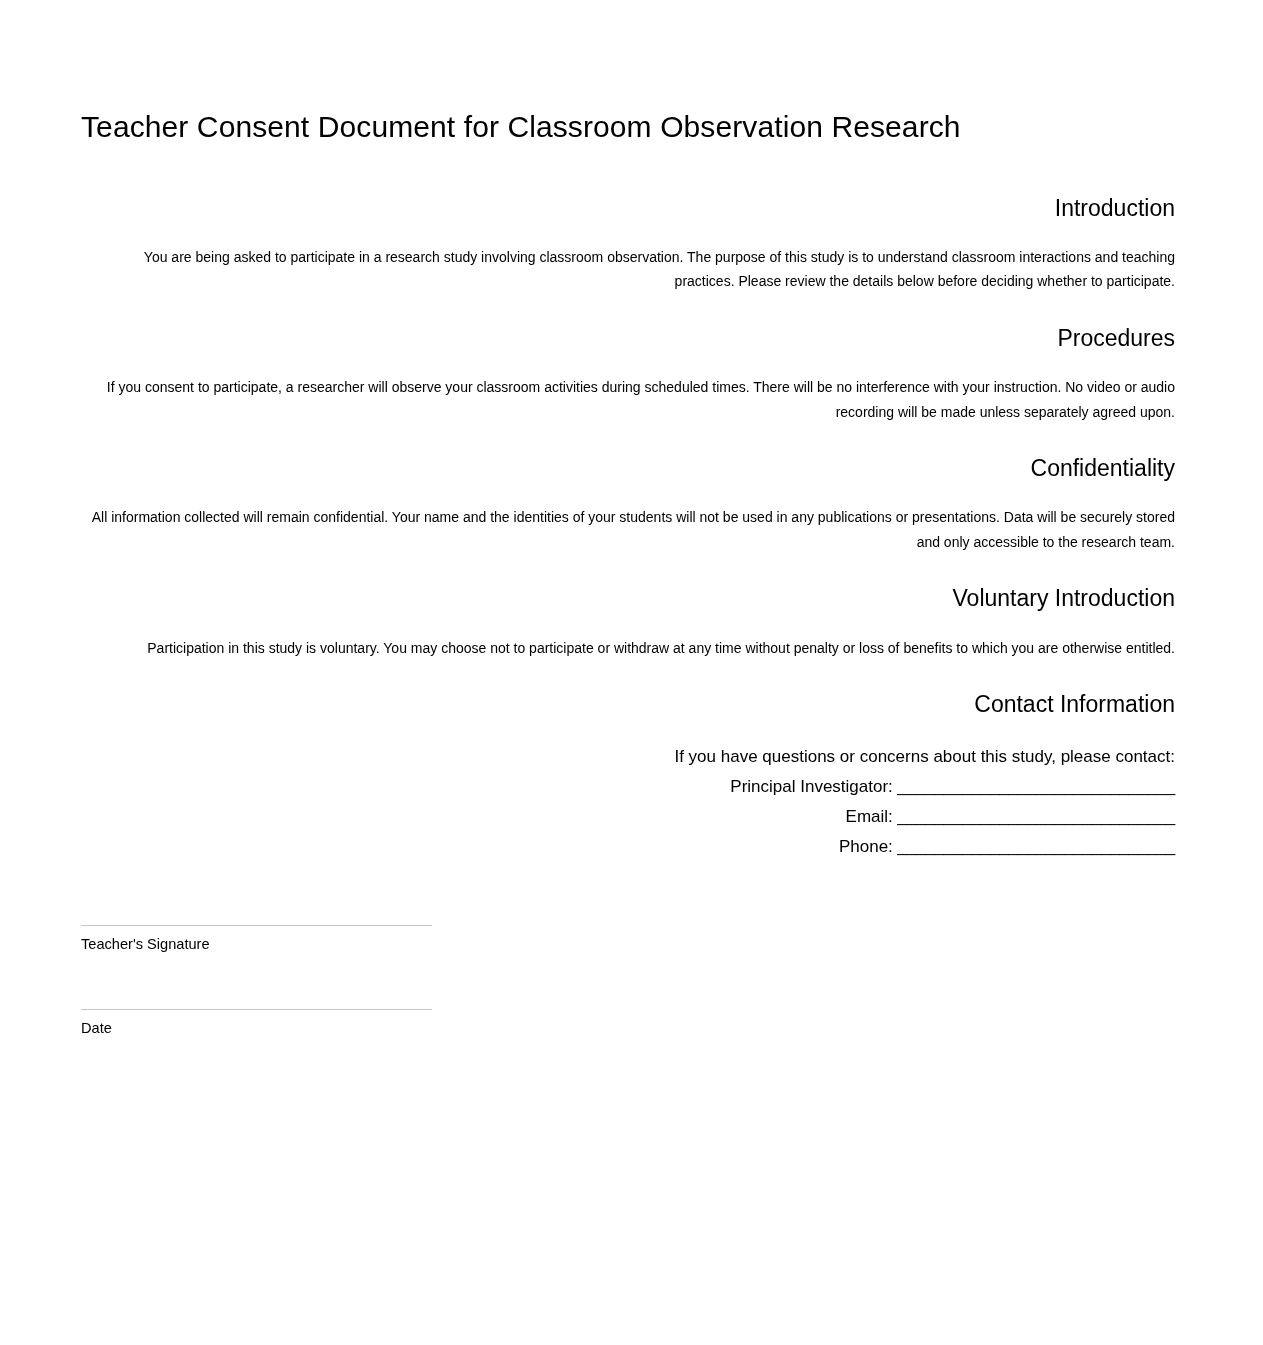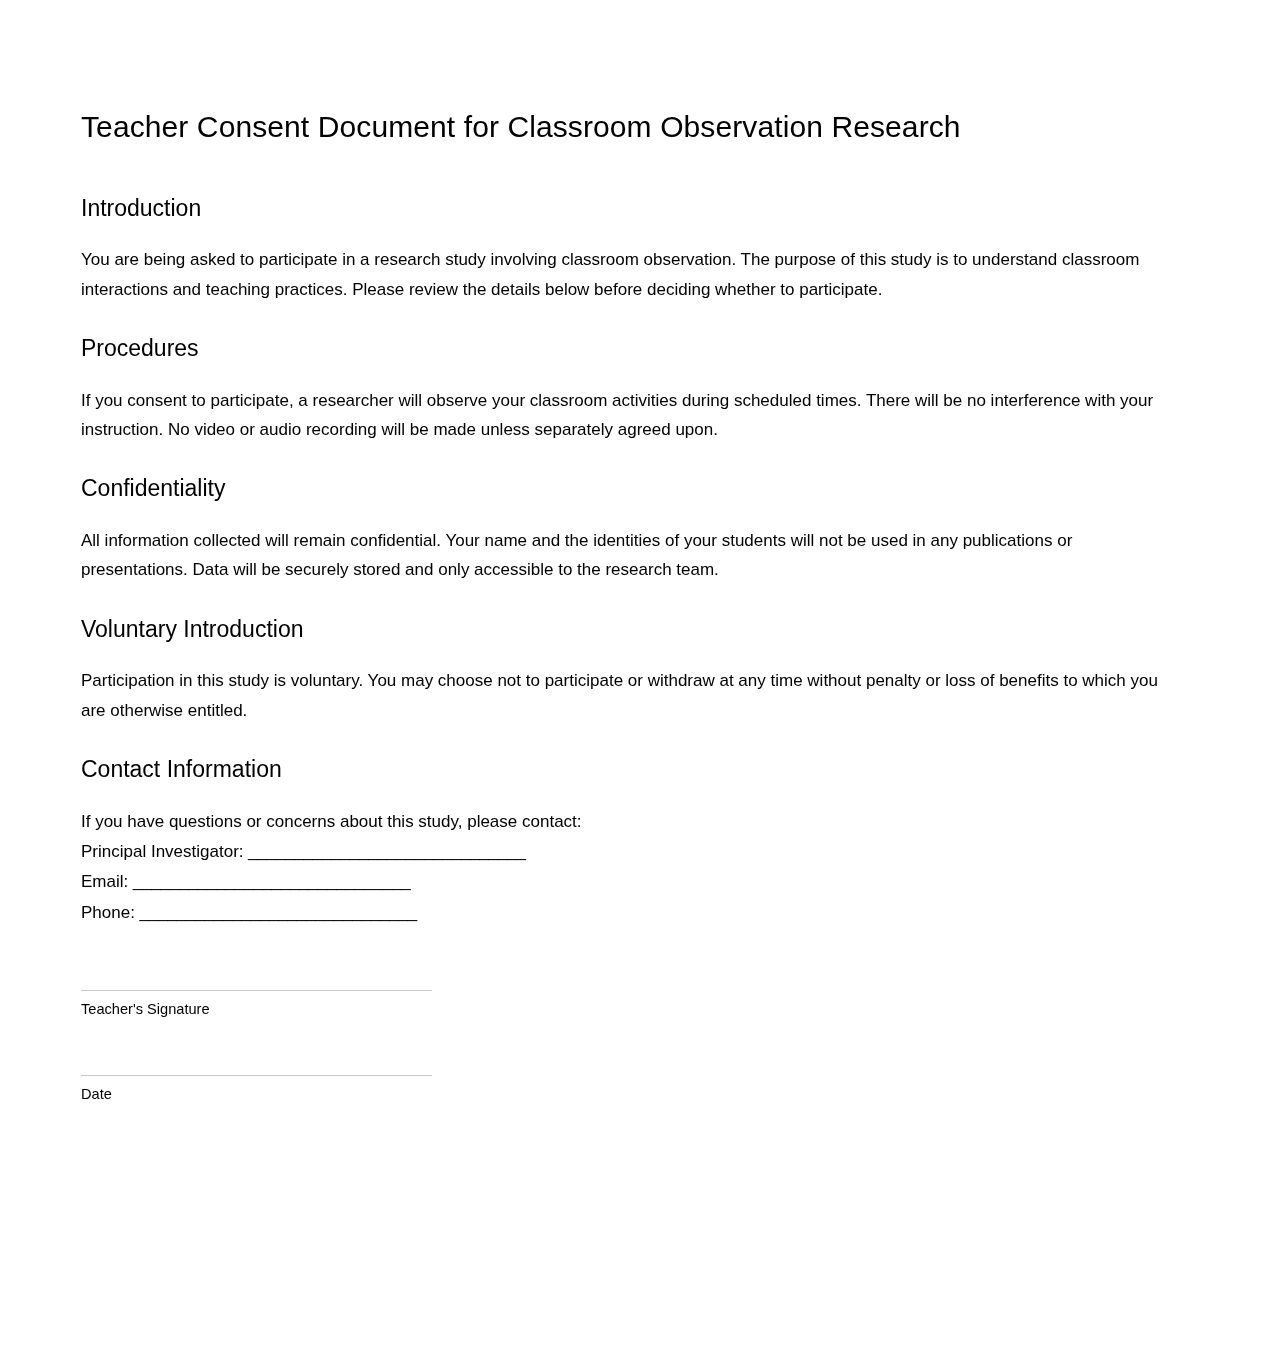--- a/index.html
+++ b/index.html
@@ -23,30 +23,31 @@
   .doc-title {
     font-size: 30px;
     font-weight: normal;
     line-height: 1.25;
     margin: 0 0 48px 0;
     color: #000000;
     letter-spacing: 0.1px;
   }
   .section {
     margin: 0 0 30px 0;
+    text-align: right;
   }
   .section-heading {
     font-size: 23px;
     font-weight: normal;
     line-height: 1.3;
     margin: 0 0 22px 0;
     color: #000000;
   }
   .body-text {
-    font-size: 17px;
+    font-size: 14px;
     font-weight: normal;
     line-height: 1.72;
     margin: 0;
     color: #000000;
     max-width: 1095px;
   }
   .section--procedures { margin-top: 16px; }
   .section--confidentiality { margin-top: 16px; }
   .section--voluntary { margin-top: 16px; }
   .section--contact { margin-top: 16px; }

